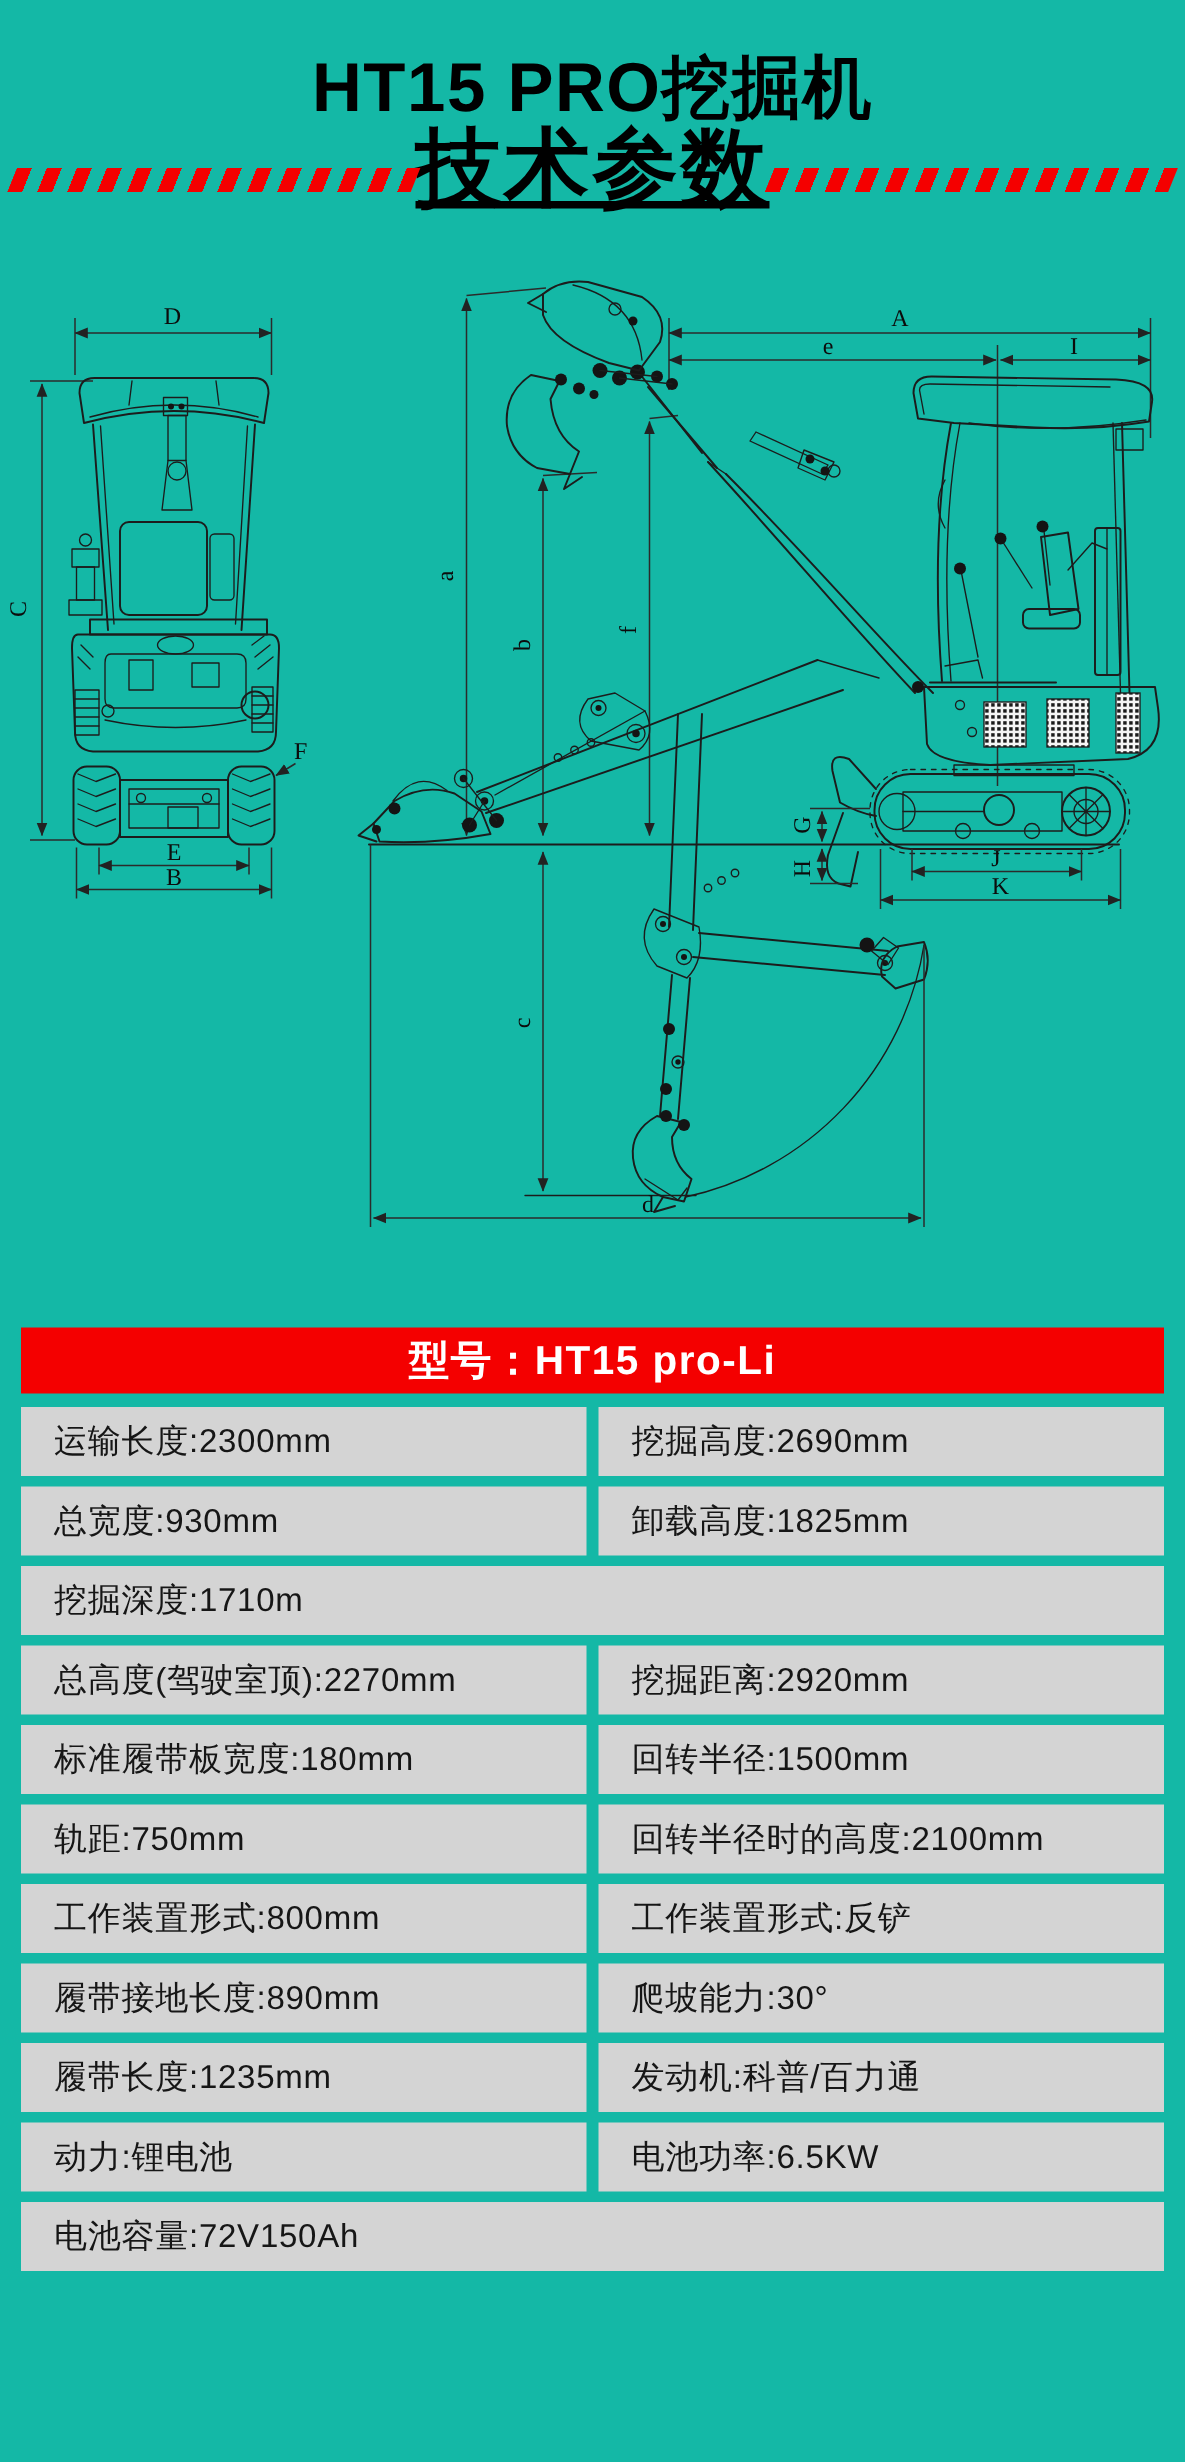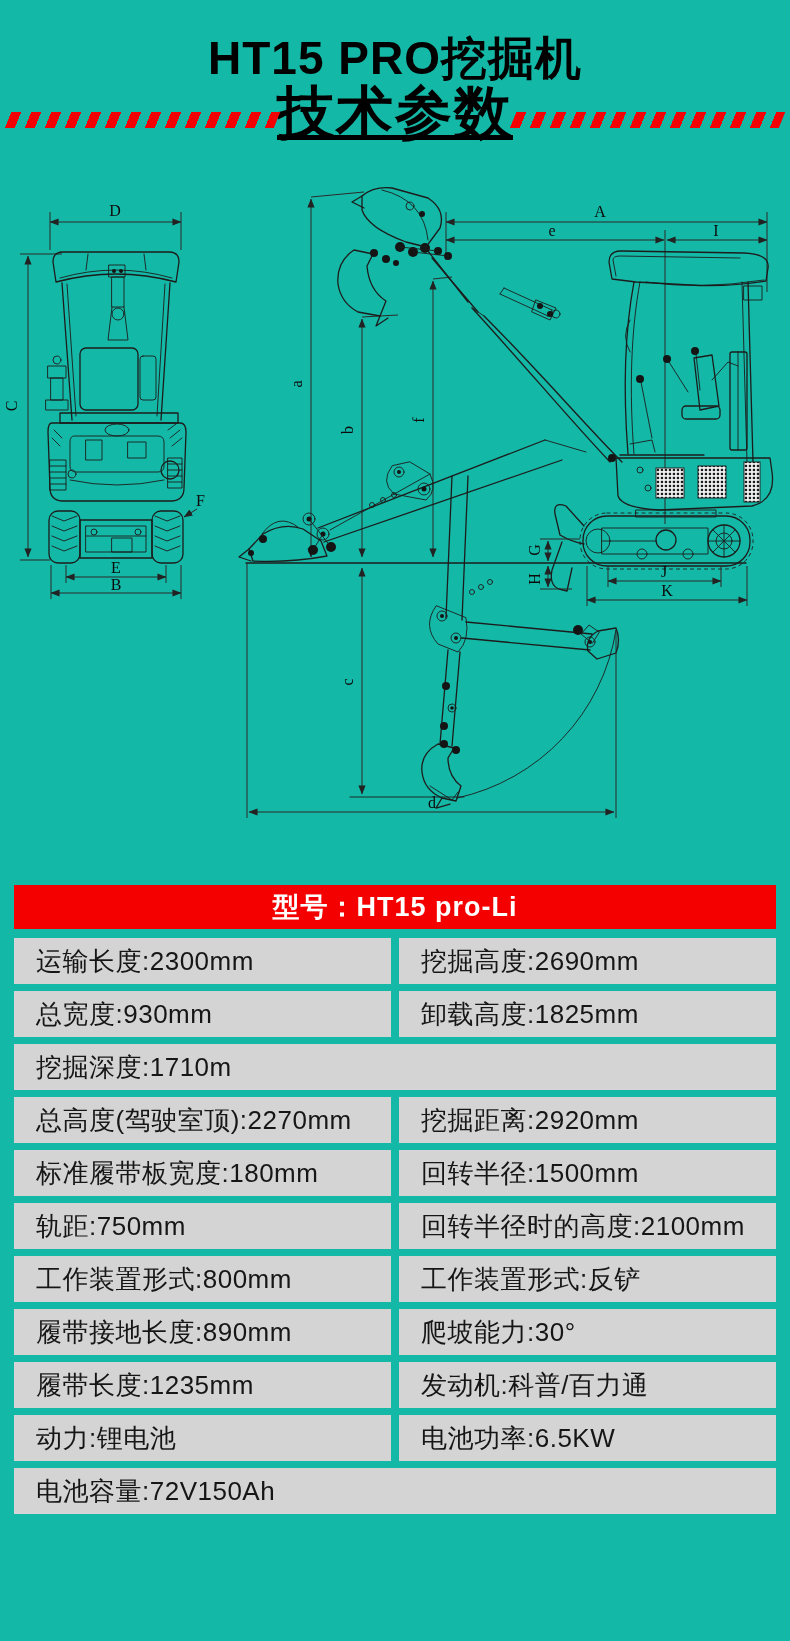--- a/index.html
+++ b/index.html
@@ -28,21 +28,21 @@
   .pin{fill:#141414;stroke:none;}
   .lbl{font-family:"Liberation Serif","DejaVu Serif",serif;font-size:16px;fill:#0c0c0c;}
 
   
   .spec{position:absolute;top:865px;left:14px;width:762px;margin-top:20px;}
   .spec-header{height:44px;background:var(--red);color:#fff;font-size:27px;font-weight:bold;
     display:flex;align-items:center;justify-content:center;letter-spacing:1px;}
   .spec-body{margin-top:9px;display:flex;flex-direction:column;gap:7px;}
   .spec-row{display:flex;gap:8px;}
   .spec-cell{flex:1;height:46px;background:var(--row-gray);display:flex;align-items:center;
-    padding-left:22px;font-size:26px;color:#161616;letter-spacing:0.5px;}
+    padding-left:22px;font-size:22px;color:#161616;letter-spacing:0.5px;}
 </style>
 </head>
 <body>
 
 <div class="page">
 
   <header>
     <h1 class="title1">HT15 PRO挖掘机</h1>
     <div class="subtitle-row">
       <span class="dash-strip"></span>

